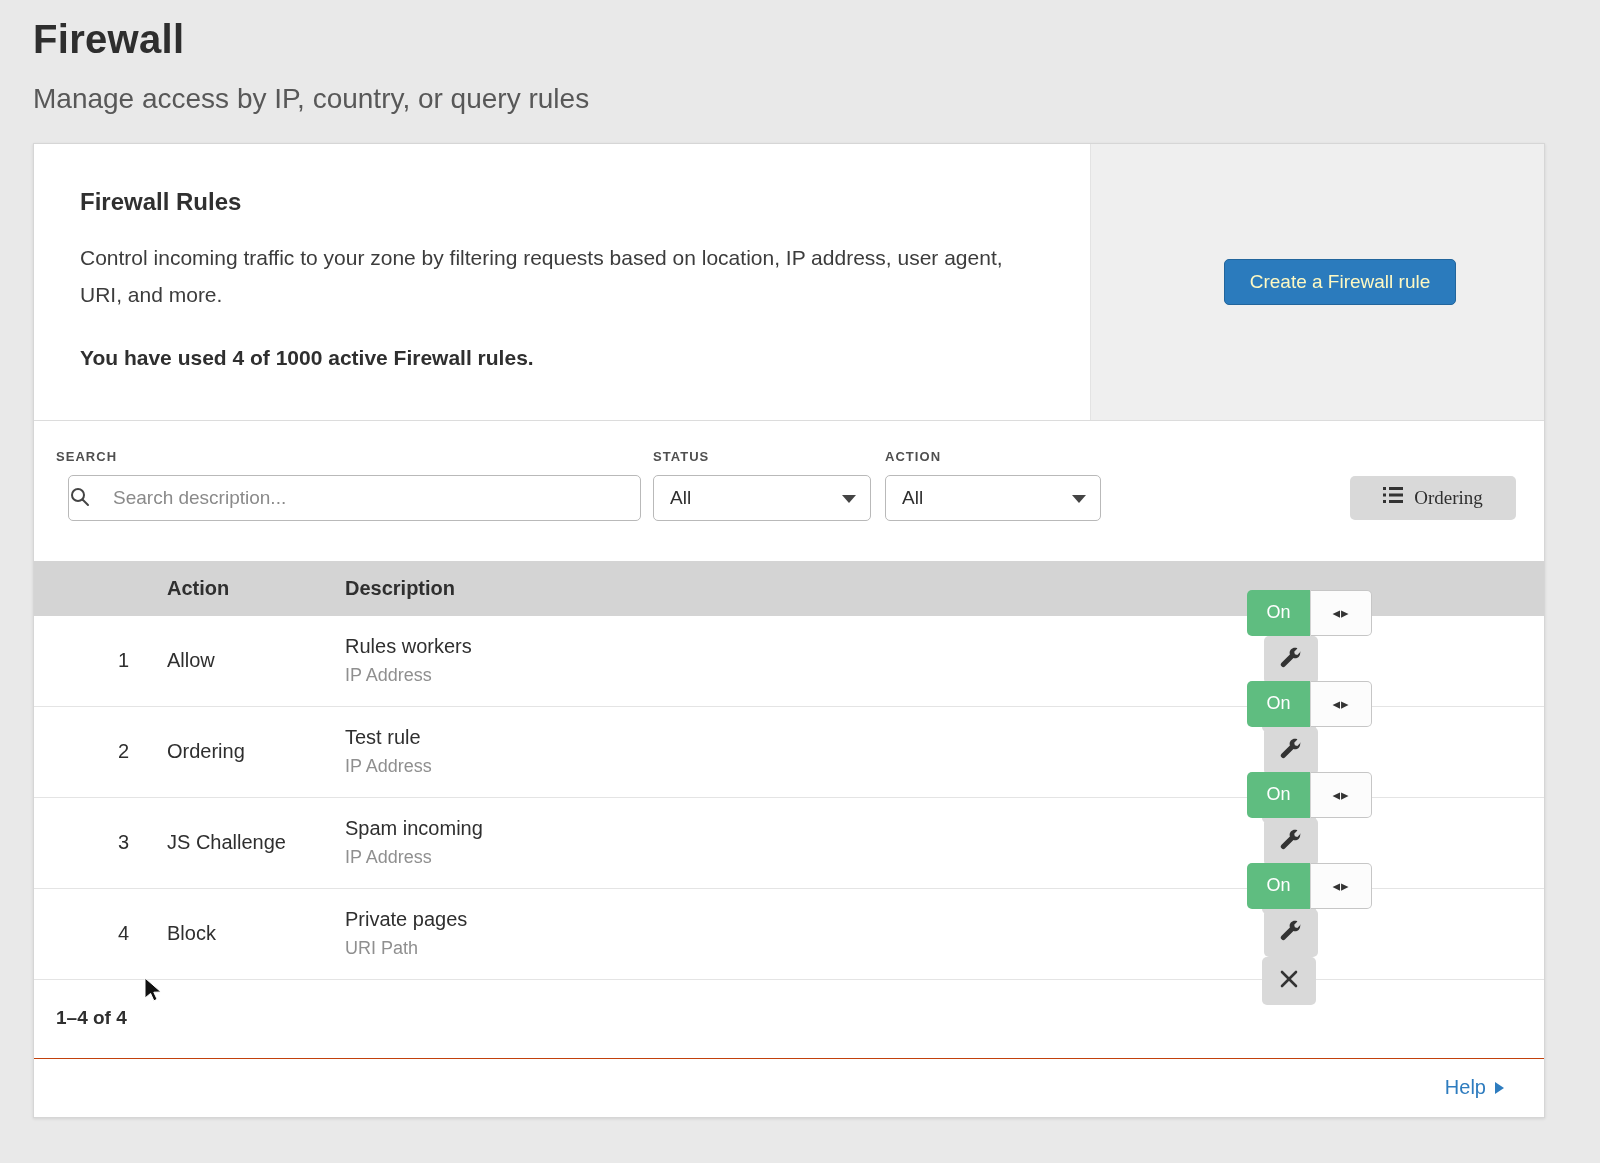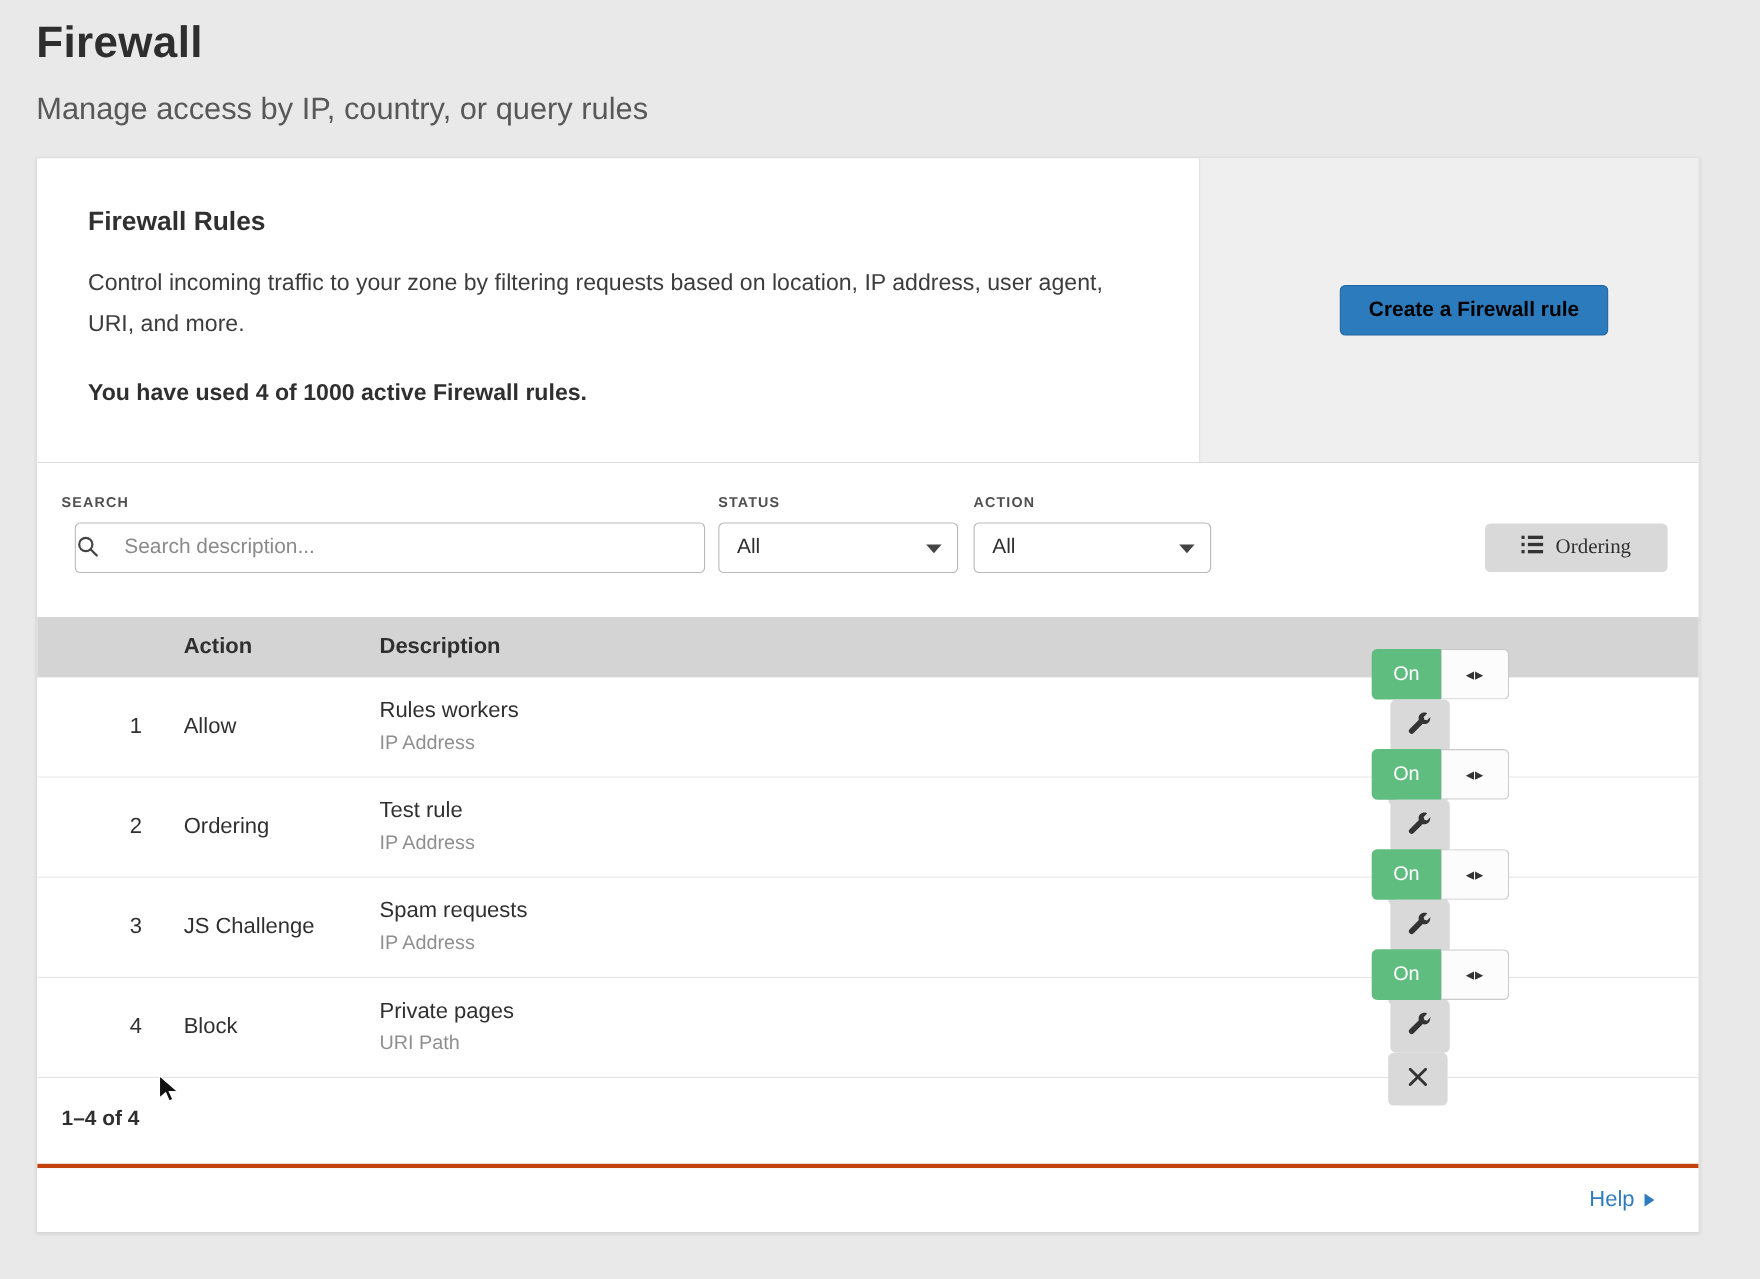--- a/index.html
+++ b/index.html
@@ -30,21 +30,21 @@
   .card-top-right {
     flex: 1; background: #efefef; border-left: 1px solid #e3e3e3;
     display: flex; align-items: center; justify-content: center;
   }
   .card-heading { font-size: 24px; font-weight: 700; color: #303030; }
   .card-desc { margin-top: 24px; font-size: 21px; line-height: 1.75; color: #3c3c3c; max-width: 950px; }
   .card-usage { margin-top: 32px; font-size: 21px; font-weight: 700; color: #2f2f2f; }
 
   .create-btn {
     background: var(--accent-blue, #2b7bbd);
-    color: #000000; font-size: 19px; font-weight: 700;
+    color: #fef9c3; font-size: 19px; font-weight: 400;
     padding: 11px 25px; border: 1px solid #22659c; border-radius: 5px;
     font-family: inherit; cursor: pointer; margin-left: 45px;
   }
 
   
   .filters { display: flex; padding: 28px 28px 40px 22px; background: #fff; }
   .filter-group { display: flex; flex-direction: column; }
   .filter-label { font-size: 13px; font-weight: 700; color: #4f4f4f; letter-spacing: .08em; margin-bottom: 11px; }
   .search-group { width: 585px; }
   .search-box { position: relative; padding-left: 12px; }
@@ -98,21 +98,21 @@
   }
 
   .icon-btn {
     width: 54px; height: 48px; background: #d9d9d9; border: 0; border-radius: 5px;
     display: flex; align-items: center; justify-content: center; cursor: pointer;
   }
   .icon-btn.edit { margin-left: 17px; }
   .icon-btn.delete { margin-left: 15px; }
 
   
-  .pagination-row { padding: 27px 22px 29px; font-size: 19px; font-weight: 700; color: #2f2f2f; border-bottom: 4px solid #c2410c; background: #fff; }
+  .pagination-row { padding: 27px 22px 29px; font-size: 19px; font-weight: 700; color: #2f2f2f; border-bottom: 1px solid #c2410c; background: #fff; }
   .help-row { height: 58px; display: flex; align-items: center; justify-content: flex-end; padding-right: 40px; background: #fff; }
   .help-link { color: var(--help-blue, #2e7cbf); font-size: 20px; display: flex; align-items: center; gap: 9px; cursor: pointer; }
   .help-arrow { width: 0; height: 0; border-left: 9px solid var(--help-blue, #2e7cbf); border-top: 6px solid transparent; border-bottom: 6px solid transparent; }
 
   .cursor { position: absolute; left: 143px; top: 977px; pointer-events: none; z-index: 10; }
 </style>
 </head>
 <body>
 
 <div class="page-header">
@@ -245,21 +245,21 @@
               </svg>
         </span>
       </button>
     </div>
   </div>
 
   <div class="rule-row">
     <div class="col-num">3</div>
     <div class="col-action">JS Challenge</div>
     <div class="col-desc">
-      <div class="desc-title">Spam requests</div>
+      <div class="desc-title">Spam incoming</div>
       <div class="desc-type">IP Address</div>
     </div>
     <div class="col-controls">
       <div class="toggle">
         <span class="toggle-on">On</span>
         <span class="toggle-arrows">◂▸</span>
       </div>
       <button class="icon-btn edit">
         <span>
           <svg width="22" height="22" viewBox="0 0 24 24">

